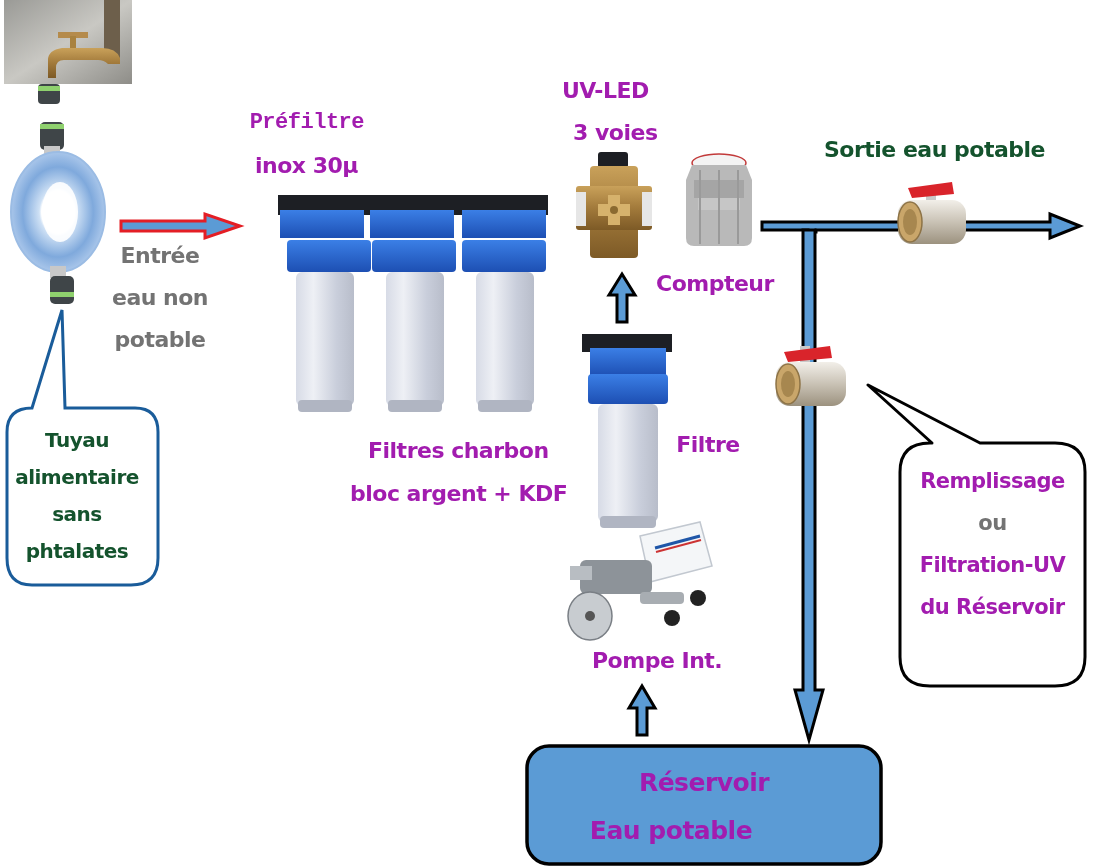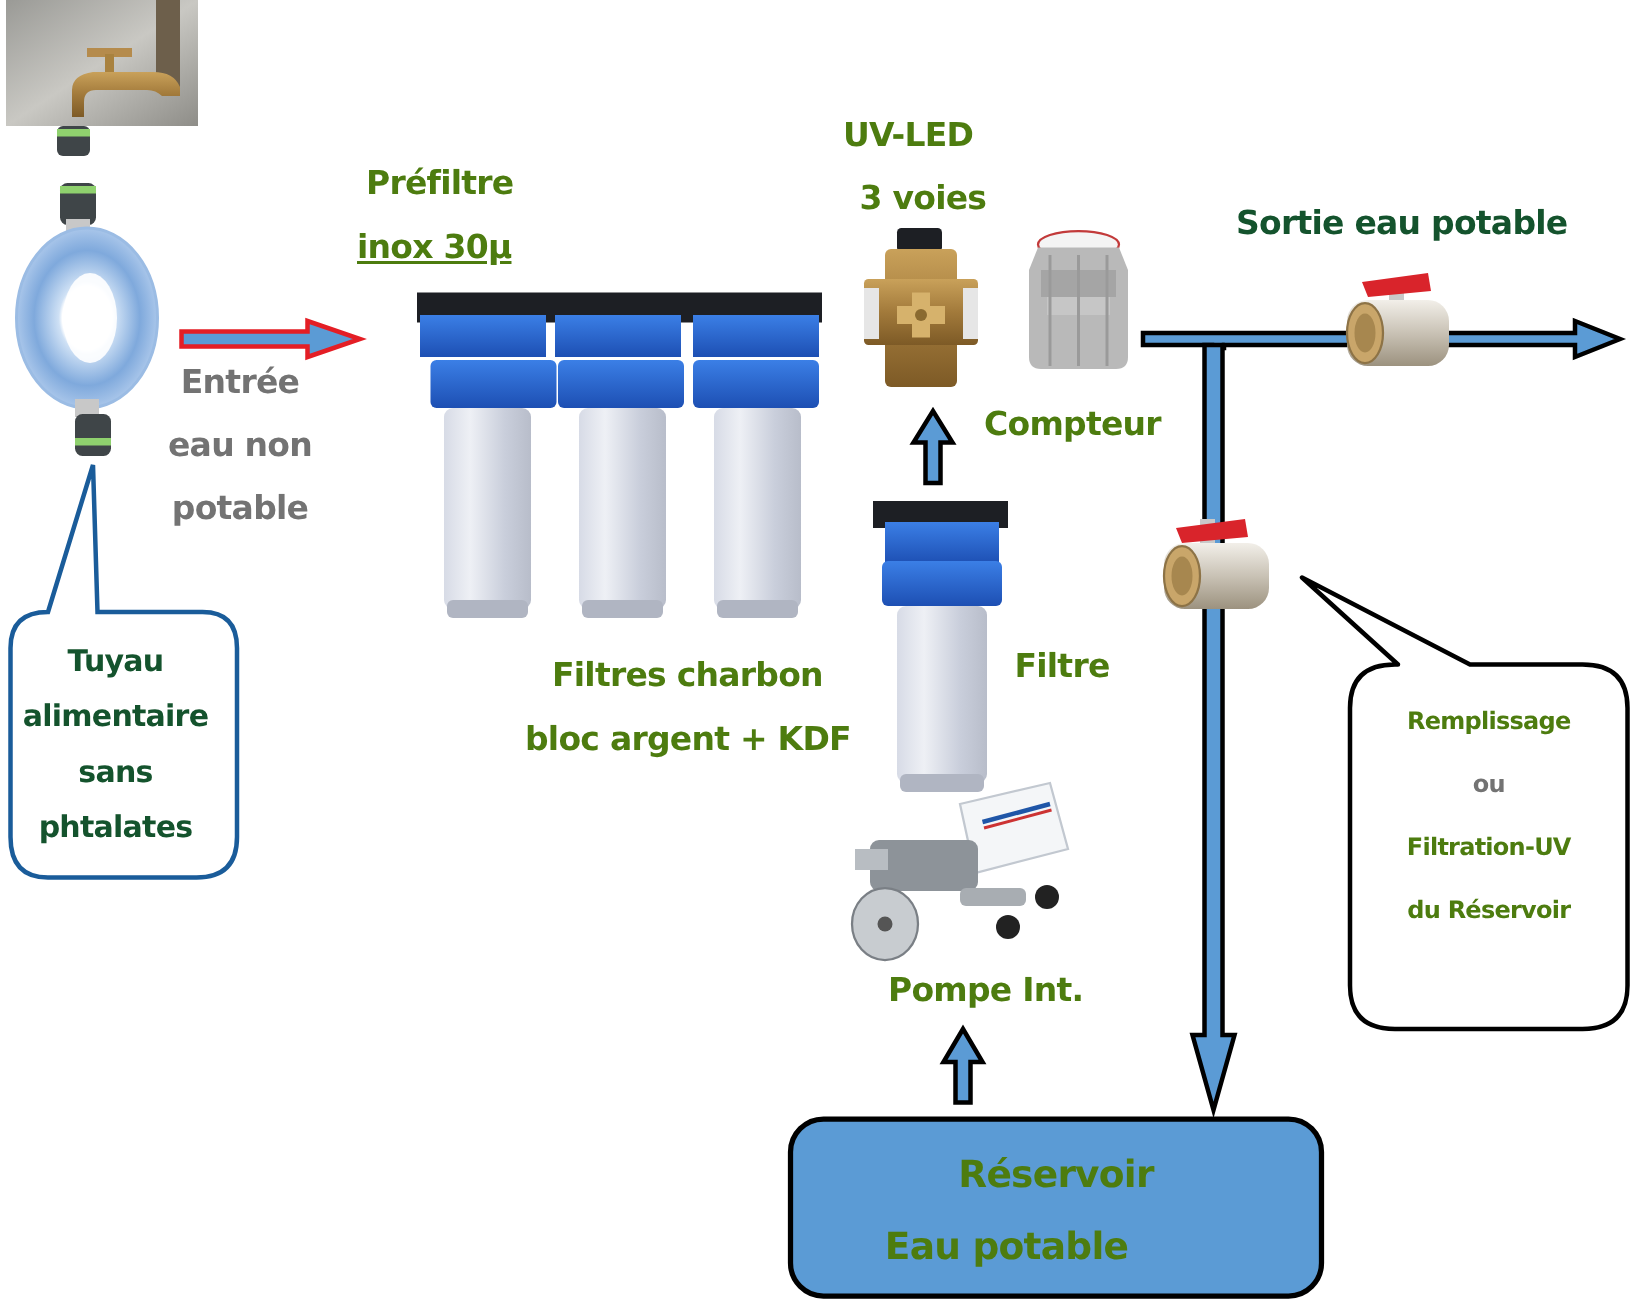--- a/index.html
+++ b/index.html
@@ -1,21 +1,21 @@
 <!DOCTYPE html>
 <html><head>
 <meta charset="utf-8">
 <style>
   html, body { margin:0; padding:0; background:#ffffff; }
   body { width:1097px; height:868px; position:relative; overflow:hidden;
          font-family:"Liberation Sans", "DejaVu Sans", sans-serif; }
   #canvas { position:absolute; left:0; top:0; width:1097px; height:868px; }
   .lbl { position:absolute; font-weight:bold; font-size:22px; line-height:1; text-align:center;
          font-family:"DejaVu Sans", "Liberation Sans", sans-serif; letter-spacing:-0.5px; }
-  .dark { color:#4d7c0f; }
+  .dark { color:#a21caf; }
   .red  { color:#737373; }
   .blue { color:#14532d; }
   .callout-text { position:absolute; text-align:center; font-weight:bold;
                   font-family:"DejaVu Sans", "Liberation Sans", sans-serif; font-size:20px; line-height:37px; letter-spacing:-0.5px; }
 </style>
 </head>
 <body>
 
 <svg id="canvas" viewBox="0 0 1097 868" xmlns="http://www.w3.org/2000/svg">
   <defs>
@@ -170,22 +170,22 @@
 
   <path d="M637 735 L637 708 L629 708 L642 686 L655 708 L647 708 L647 735 Z" fill="#5b9bd5" stroke="#000" stroke-width="3" stroke-linejoin="miter"></path>
 
   <rect x="527" y="746" width="354" height="118" rx="22" ry="22" fill="#5b9bd5" stroke="#000" stroke-width="3.5"></rect>
 </svg>
 
 <div class="lbl red" style="left:110px;top:245px;width:100px;">Entrée</div>
 <div class="lbl red" style="left:100px;top:287px;width:120px;">eau non</div>
 <div class="lbl red" style="left:100px;top:329px;width:120px;">potable</div>
 
-<div class="lbl dark" style="left:244px;top:112px;width:120px;text-align:left;">Préfiltre</div>
-<div class="lbl dark" style="left:238px;top:155px;width:120px;text-align:left;text-decoration:underline;">inox 30µ</div>
+<div class="lbl dark" style="left:244px;top:112px;width:120px;text-align:right;font-family:Liberation Mono, monospace;">Préfiltre</div>
+<div class="lbl dark" style="left:255px;top:155px;width:120px;text-align:left;">inox 30µ</div>
 
 <div class="lbl dark" style="left:350px;top:440px;width:220px;text-align:left;padding-left:18px;box-sizing:border-box;">Filtres charbon</div>
 <div class="lbl dark" style="left:350px;top:483px;width:220px;text-align:left;">bloc argent + KDF</div>
 
 <div class="lbl dark" style="left:562px;top:80px;width:110px;text-align:left;">UV-LED</div>
 <div class="lbl dark" style="left:573px;top:122px;width:110px;text-align:left;">3 voies</div>
 
 <div class="lbl dark" style="left:656px;top:273px;width:140px;text-align:left;">Compteur</div>
 
 <div class="lbl blue" style="left:824px;top:139px;width:240px;text-align:left;">Sortie eau potable</div>
@@ -197,18 +197,18 @@
 <div class="lbl dark" style="left:527px;top:770px;width:354px;font-size:25px;">Réservoir</div>
 <div class="lbl dark" style="left:527px;top:818px;width:288px;font-size:25px;">Eau potable</div>
 
 <div class="callout-text blue" style="left:7px;top:422px;width:140px;font-size:20px;line-height:37px;">
   <div>Tuyau</div>
   <div>alimentaire</div>
   <div>sans</div>
   <div>phtalates</div>
 </div>
 
-<div class="callout-text" style="left:900px;top:460px;width:185px;font-size:16px;line-height:42px;">
+<div class="callout-text" style="left:900px;top:460px;width:185px;font-size:21px;line-height:42px;">
   <div class="dark">Remplissage</div>
   <div class="red">ou</div>
   <div class="dark">Filtration-UV</div>
   <div class="dark">du Réservoir</div>
 </div>
 
 </body></html>

